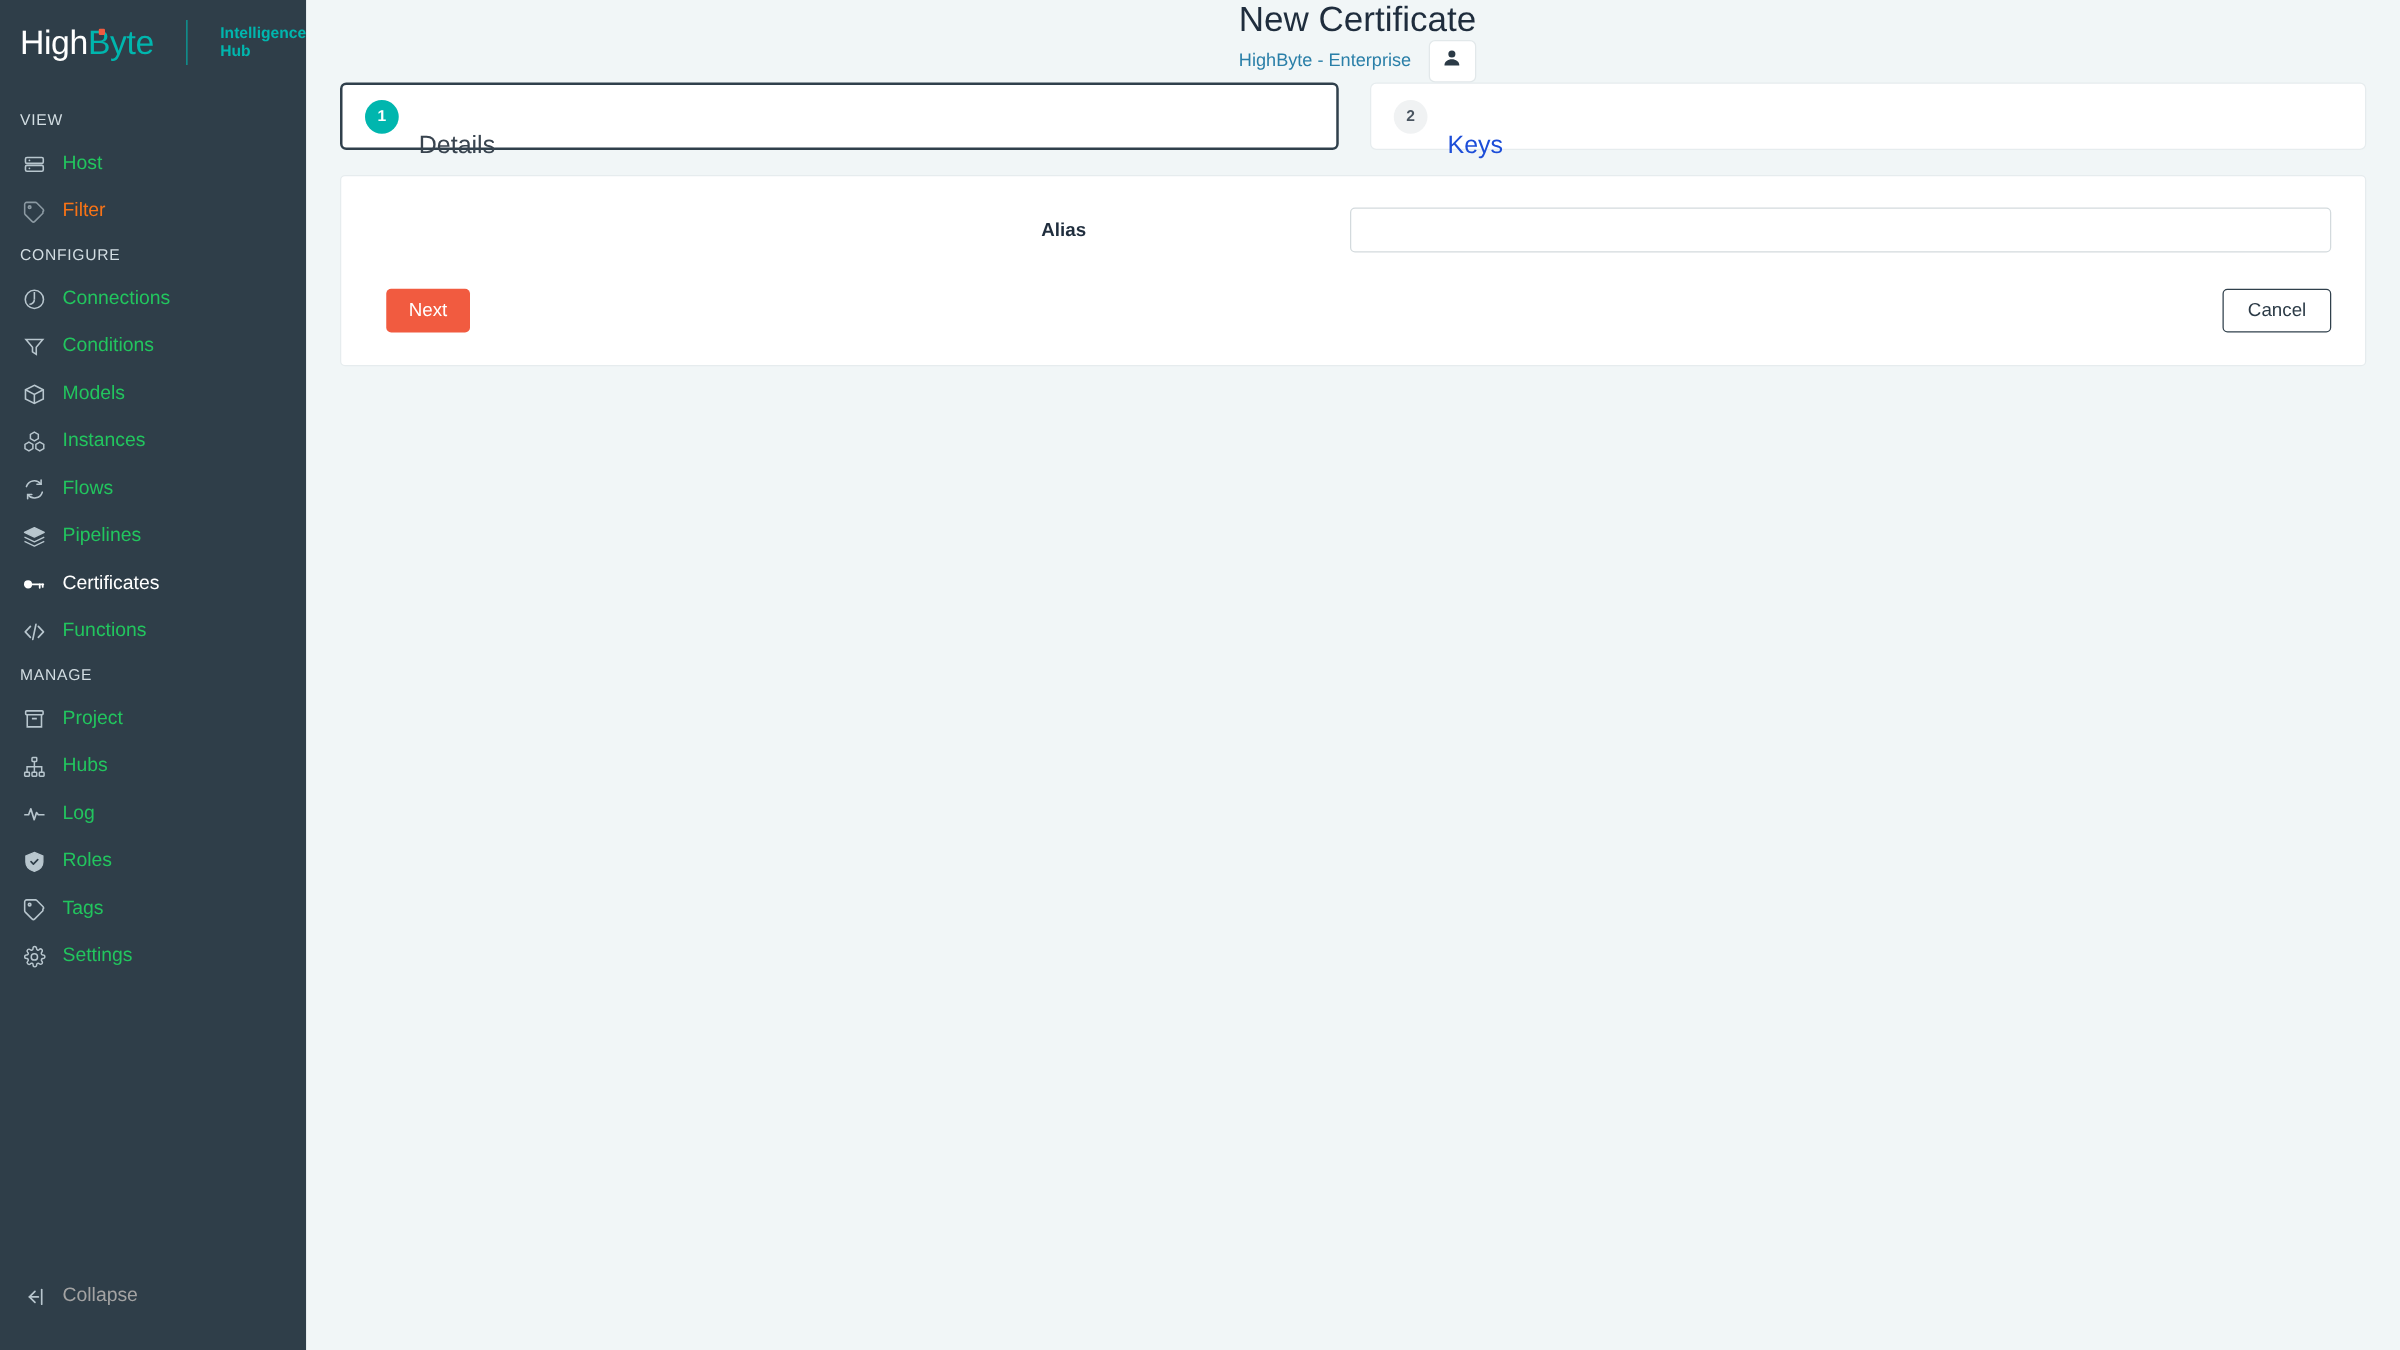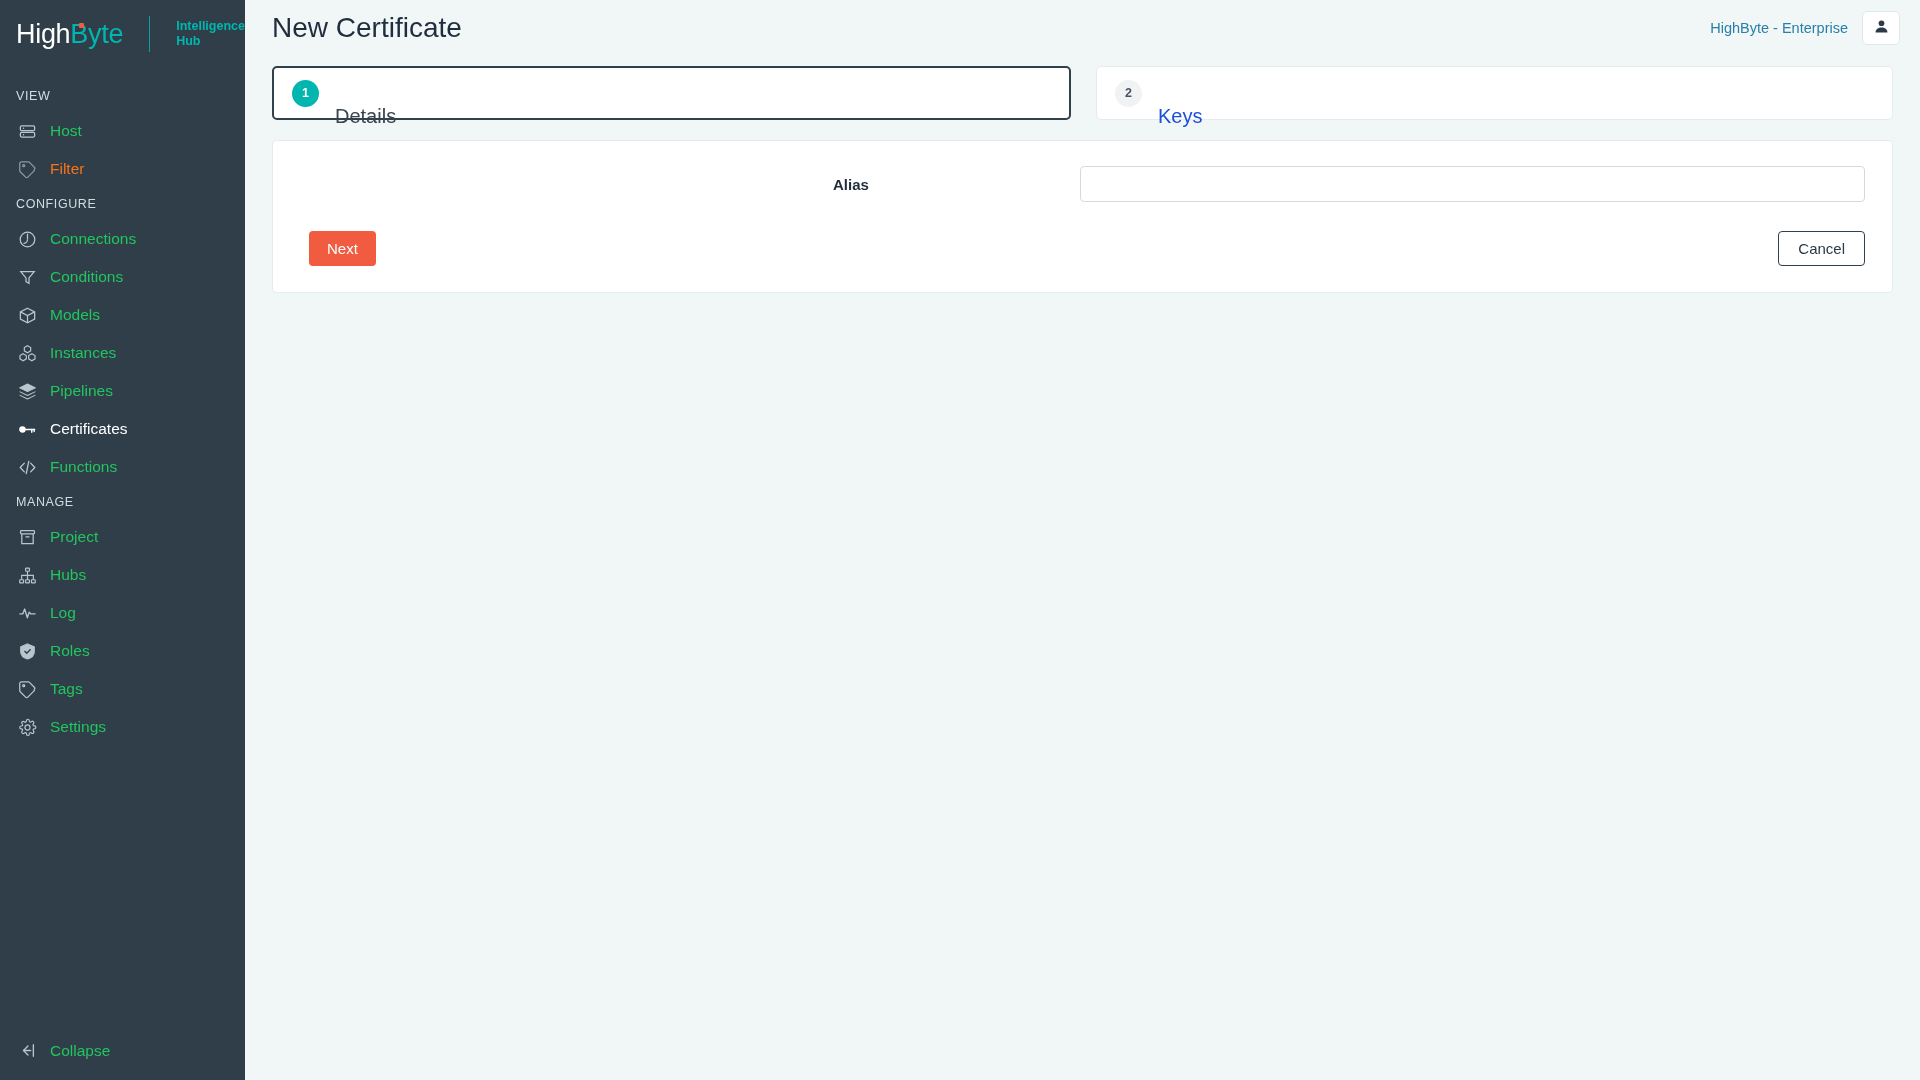--- a/index.html
+++ b/index.html
@@ -46,33 +46,33 @@
     width: 20px; height: 20px; flex: 0 0 20px;
     display: flex; align-items: center; justify-content: center;
   }
   .nav-item .nicon svg { width: 19px; height: 19px; display: block; }
   .nav-item.active { color: #ffffff; }
   .nav-item.active .nicon svg { stroke: #ffffff; }
   .nav-item.disabled { color: #f97316; cursor: default; }
   .nav-item.disabled .nicon svg { stroke: #8b99a2; }
 
   .collapse-row {
-    display: flex; align-items: flex-end; gap: 13px;
+    display: flex; align-items: center; gap: 13px;
     height: 46px; padding-left: 17px; cursor: pointer;
-    color: #22c55e; font-size: 15.5px;
+    color: #a3a3a3; font-size: 15.5px;
     margin-bottom: 20px;
   }
   .collapse-row .nicon { width: 20px; height: 20px; display:flex; align-items:center; justify-content:center; }
   .collapse-row .nicon svg { width: 19px; height: 19px; }
 
   
   .main { flex: 1; height: 1080px; position: relative; background: #f1f6f7; }
   .topbar {
     height: 56px; display: flex; align-items: center;
-    justify-content: space-between; padding: 0 20px 0 27px;
+    justify-content: space-between; padding: 0 20px 0 27px; flex-direction: column;
   }
   .page-title { font-size: 28px; color: #1f2d3d; font-weight: 400; }
   .topbar-right { display: flex; align-items: center; gap: 14px; }
   .tenant-label { color: #2a7fa8; font-size: 14.5px; }
   .avatar-btn {
     width: 38px; height: 34px; background: #ffffff;
     border: 1px solid #e2e8ea; border-radius: 5px;
     display: flex; align-items: center; justify-content: center;
     cursor: pointer;
   }
@@ -211,20 +211,31 @@
         <span class="nicon">
           <svg viewBox="0 0 24 24" fill="none" stroke="#b8c6ce" stroke-width="1.5">
             <path d="M12 2.2 16 4.5v4.2L12 11 8 8.7V4.5z"></path>
             <path d="M6.5 12.3 10.5 14.6v4.2L6.5 21.1 2.5 18.8v-4.2z"></path>
             <path d="M17.5 12.3 21.5 14.6v4.2L17.5 21.1 13.5 18.8v-4.2z"></path>
           </svg>
         </span>
         <span>Instances</span>
       </div>
 
+      <div class="nav-item">
+        <span class="nicon">
+          <svg viewBox="0 0 24 24" fill="none" stroke="#b8c6ce" stroke-width="1.6" stroke-linecap="round">
+            <path d="M4 9.2A8.3 8.3 0 0 1 18.5 6.6"></path>
+              <path d="M20 14.8A8.3 8.3 0 0 1 5.5 17.4"></path>
+            <path d="M18.8 2.6v4.2h-4.2"></path>
+              <path d="M5.2 21.4v-4.2h4.2"></path>
+          </svg>
+        </span>
+        <span>Flows</span>
+      </div>
 
       <div class="nav-item">
         <span class="nicon">
           <svg viewBox="0 0 24 24" fill="#b8c6ce" stroke="#b8c6ce" stroke-width="1.3" stroke-linejoin="round">
             <path d="M12 2.6 22 7.4 12 12.2 2 7.4z"></path>
             <path d="M2 12.2 12 17 22 12.2" fill="none"></path>
             <path d="M2 16.6 12 21.4 22 16.6" fill="none"></path>
           </svg>
         </span>
         <span>Pipelines</span>

